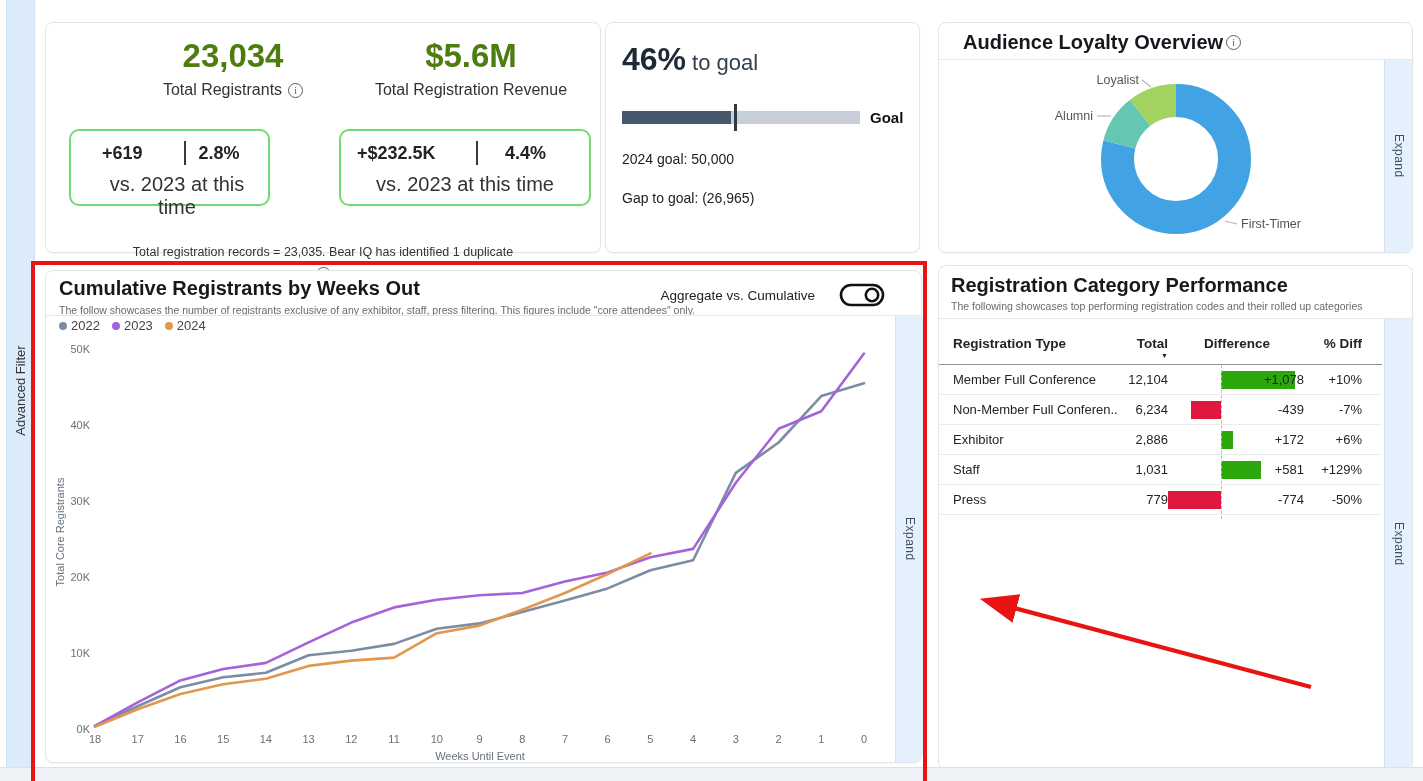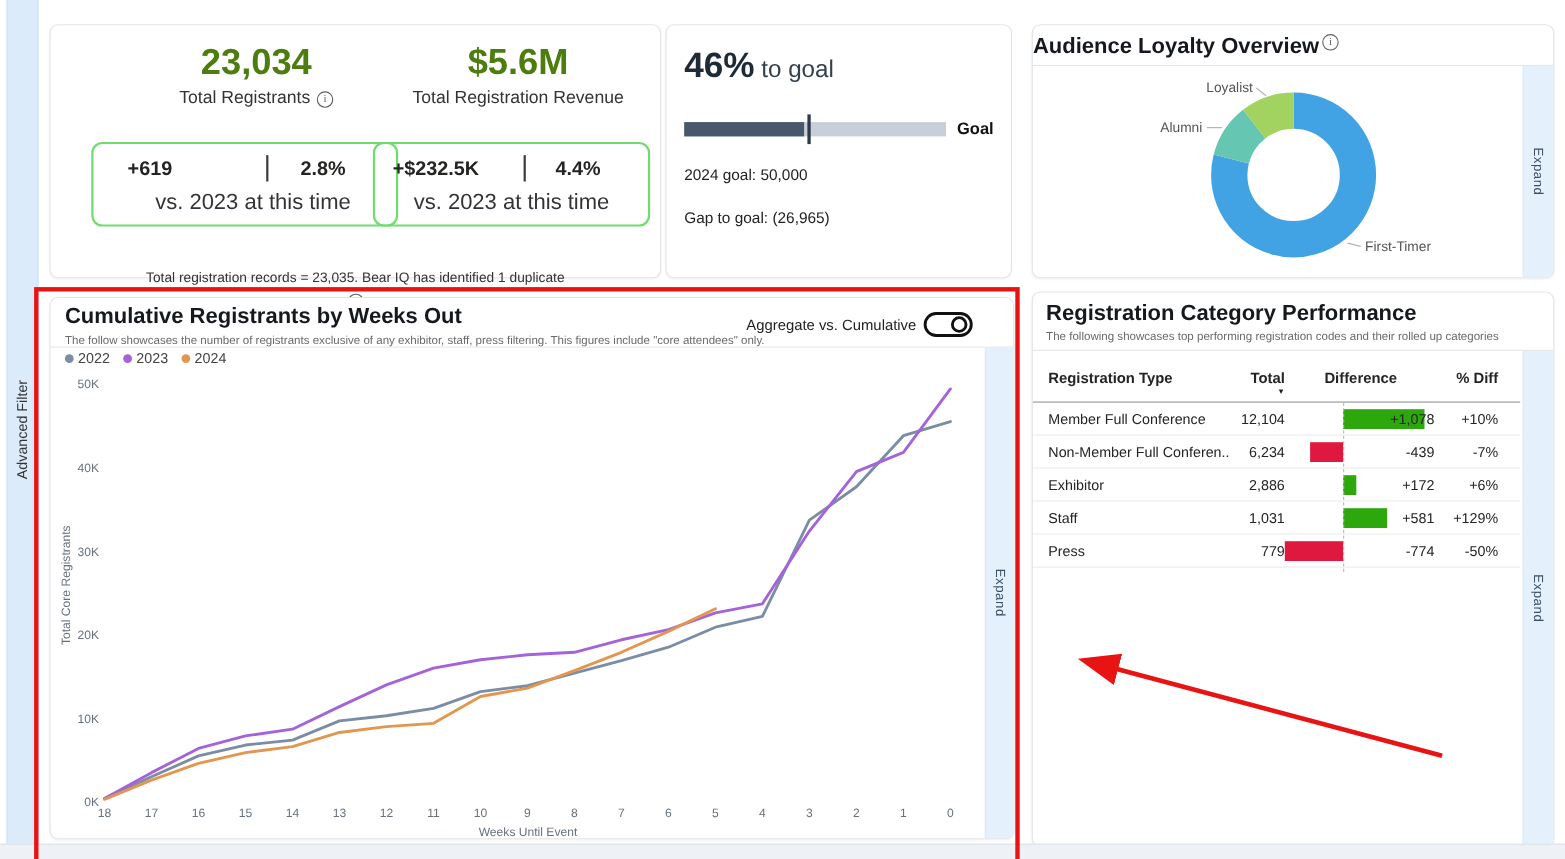--- a/index.html
+++ b/index.html
@@ -49,21 +49,21 @@
   .goal-label { font-size:15px; font-weight:700; margin-left:10px; color:#111; }
   .goal-line1 { position:absolute; left:16px; top:128px; font-size:14px; color:#222; }
   .goal-line2 { position:absolute; left:16px; top:167px; font-size:14px; color:#222; }
 
   
   .panel-title { font-size:20px; font-weight:700; color:#15191e; }
   .panel-sub { font-size:10.5px; color:#6a6a6a; }
   .panel-head-divider { position:absolute; left:0; right:0; border-bottom:1px solid #e4e7ea; }
 
   
-  .toggle-row { position:absolute; top:12px; right:36px; display:flex; align-items:center; gap:6px; }
+  .toggle-row { position:absolute; top:12px; right:36px; display:flex; align-items:center; gap:24px; }
   .toggle-label { font-size:13.5px; color:#222; }
   .legend { position:absolute; left:13px; top:47px; display:flex; gap:12px; }
   .legend-item { display:flex; align-items:center; gap:4px; font-size:13px; color:#444; cursor:pointer; }
   .legend-dot { width:8px; height:8px; border-radius:50%; }
   .y-title { position:absolute; left:-36px; top:255px; transform:rotate(-90deg); font-size:11px; color:#67717c; white-space:nowrap; }
 
   .axis-text { font-size:11px; fill:#67717c; }
   .axis-title { font-size:11px; fill:#67717c; }
 
   
@@ -104,21 +104,21 @@
       <span class="info-i"></span>
     </div>
   </div>
   <div class="stat-col" style="left:300px;">
     <div class="stat-value">$5.6M</div>
     <div class="stat-label">
       <span>Total Registration Revenue</span>
     </div>
   </div>
 
-  <div class="delta-box" style="left:37px; width:279px;padding-left:31px;">
+  <div class="delta-box" style="left:23px; width:201px;padding-left:31px;">
     <div class="delta-row">
       <span class="delta-num">+619</span>
       <span class="delta-div"></span>
       <span class="delta-pct">2.8%</span>
     </div>
     <div class="delta-vs">vs. 2023 at this time</div>
   </div>
   <div class="delta-box" style="left:293px; width:252px;">
     <div class="delta-row">
       <span class="delta-num">+$232.5K</span>
@@ -143,21 +143,21 @@
       <div class="goal-fill" id="goal-fill" style="width: 46%;"></div>
       <div class="goal-tick" id="goal-tick" style="left: calc(46% + 3px);"></div>
     </div>
     <span class="goal-label">Goal</span>
   </div>
   <div class="goal-line1">2024 goal: 50,000</div>
   <div class="goal-line2">Gap to goal: (26,965)</div>
 </div>
 
 <div class="card" style="left:938px; top:22px; width:475px; height:231px;">
-  <div style="position:absolute; left:0; top:8px; display:flex; align-items:flex-start;">
+  <div style="position:absolute; left:24px; top:8px; display:flex; align-items:center;">
     <span class="panel-title">Audience Loyalty Overview</span>
     <span class="info-i" style="margin-left:3px;"></span>
   </div>
   <div class="panel-head-divider" style="top:36px;"></div>
   <svg id="donut-svg" width="445" height="193" style="position:absolute; left:0; top:37px;">
       <circle cx="237" cy="99" r="58.5" fill="none" stroke="#41a3e4" stroke-width="33" pathLength="100" stroke-dasharray="79 21" stroke-dashoffset="25"></circle>
       <circle cx="237" cy="99" r="58.5" fill="none" stroke="#65c6b2" stroke-width="33" pathLength="100" stroke-dasharray="10.5 89.5" stroke-dashoffset="-54"></circle>
       <circle cx="237" cy="99" r="58.5" fill="none" stroke="#a2d25f" stroke-width="33" pathLength="100" stroke-dasharray="10.5 89.5" stroke-dashoffset="-64.5"></circle>
       <line x1="286" y1="161" x2="298" y2="164" stroke="#b5b5b5" stroke-width="1.2"></line>
       <text x="302" y="168" text-anchor="start" font-size="12.5" fill="#555">First-Timer</text>

